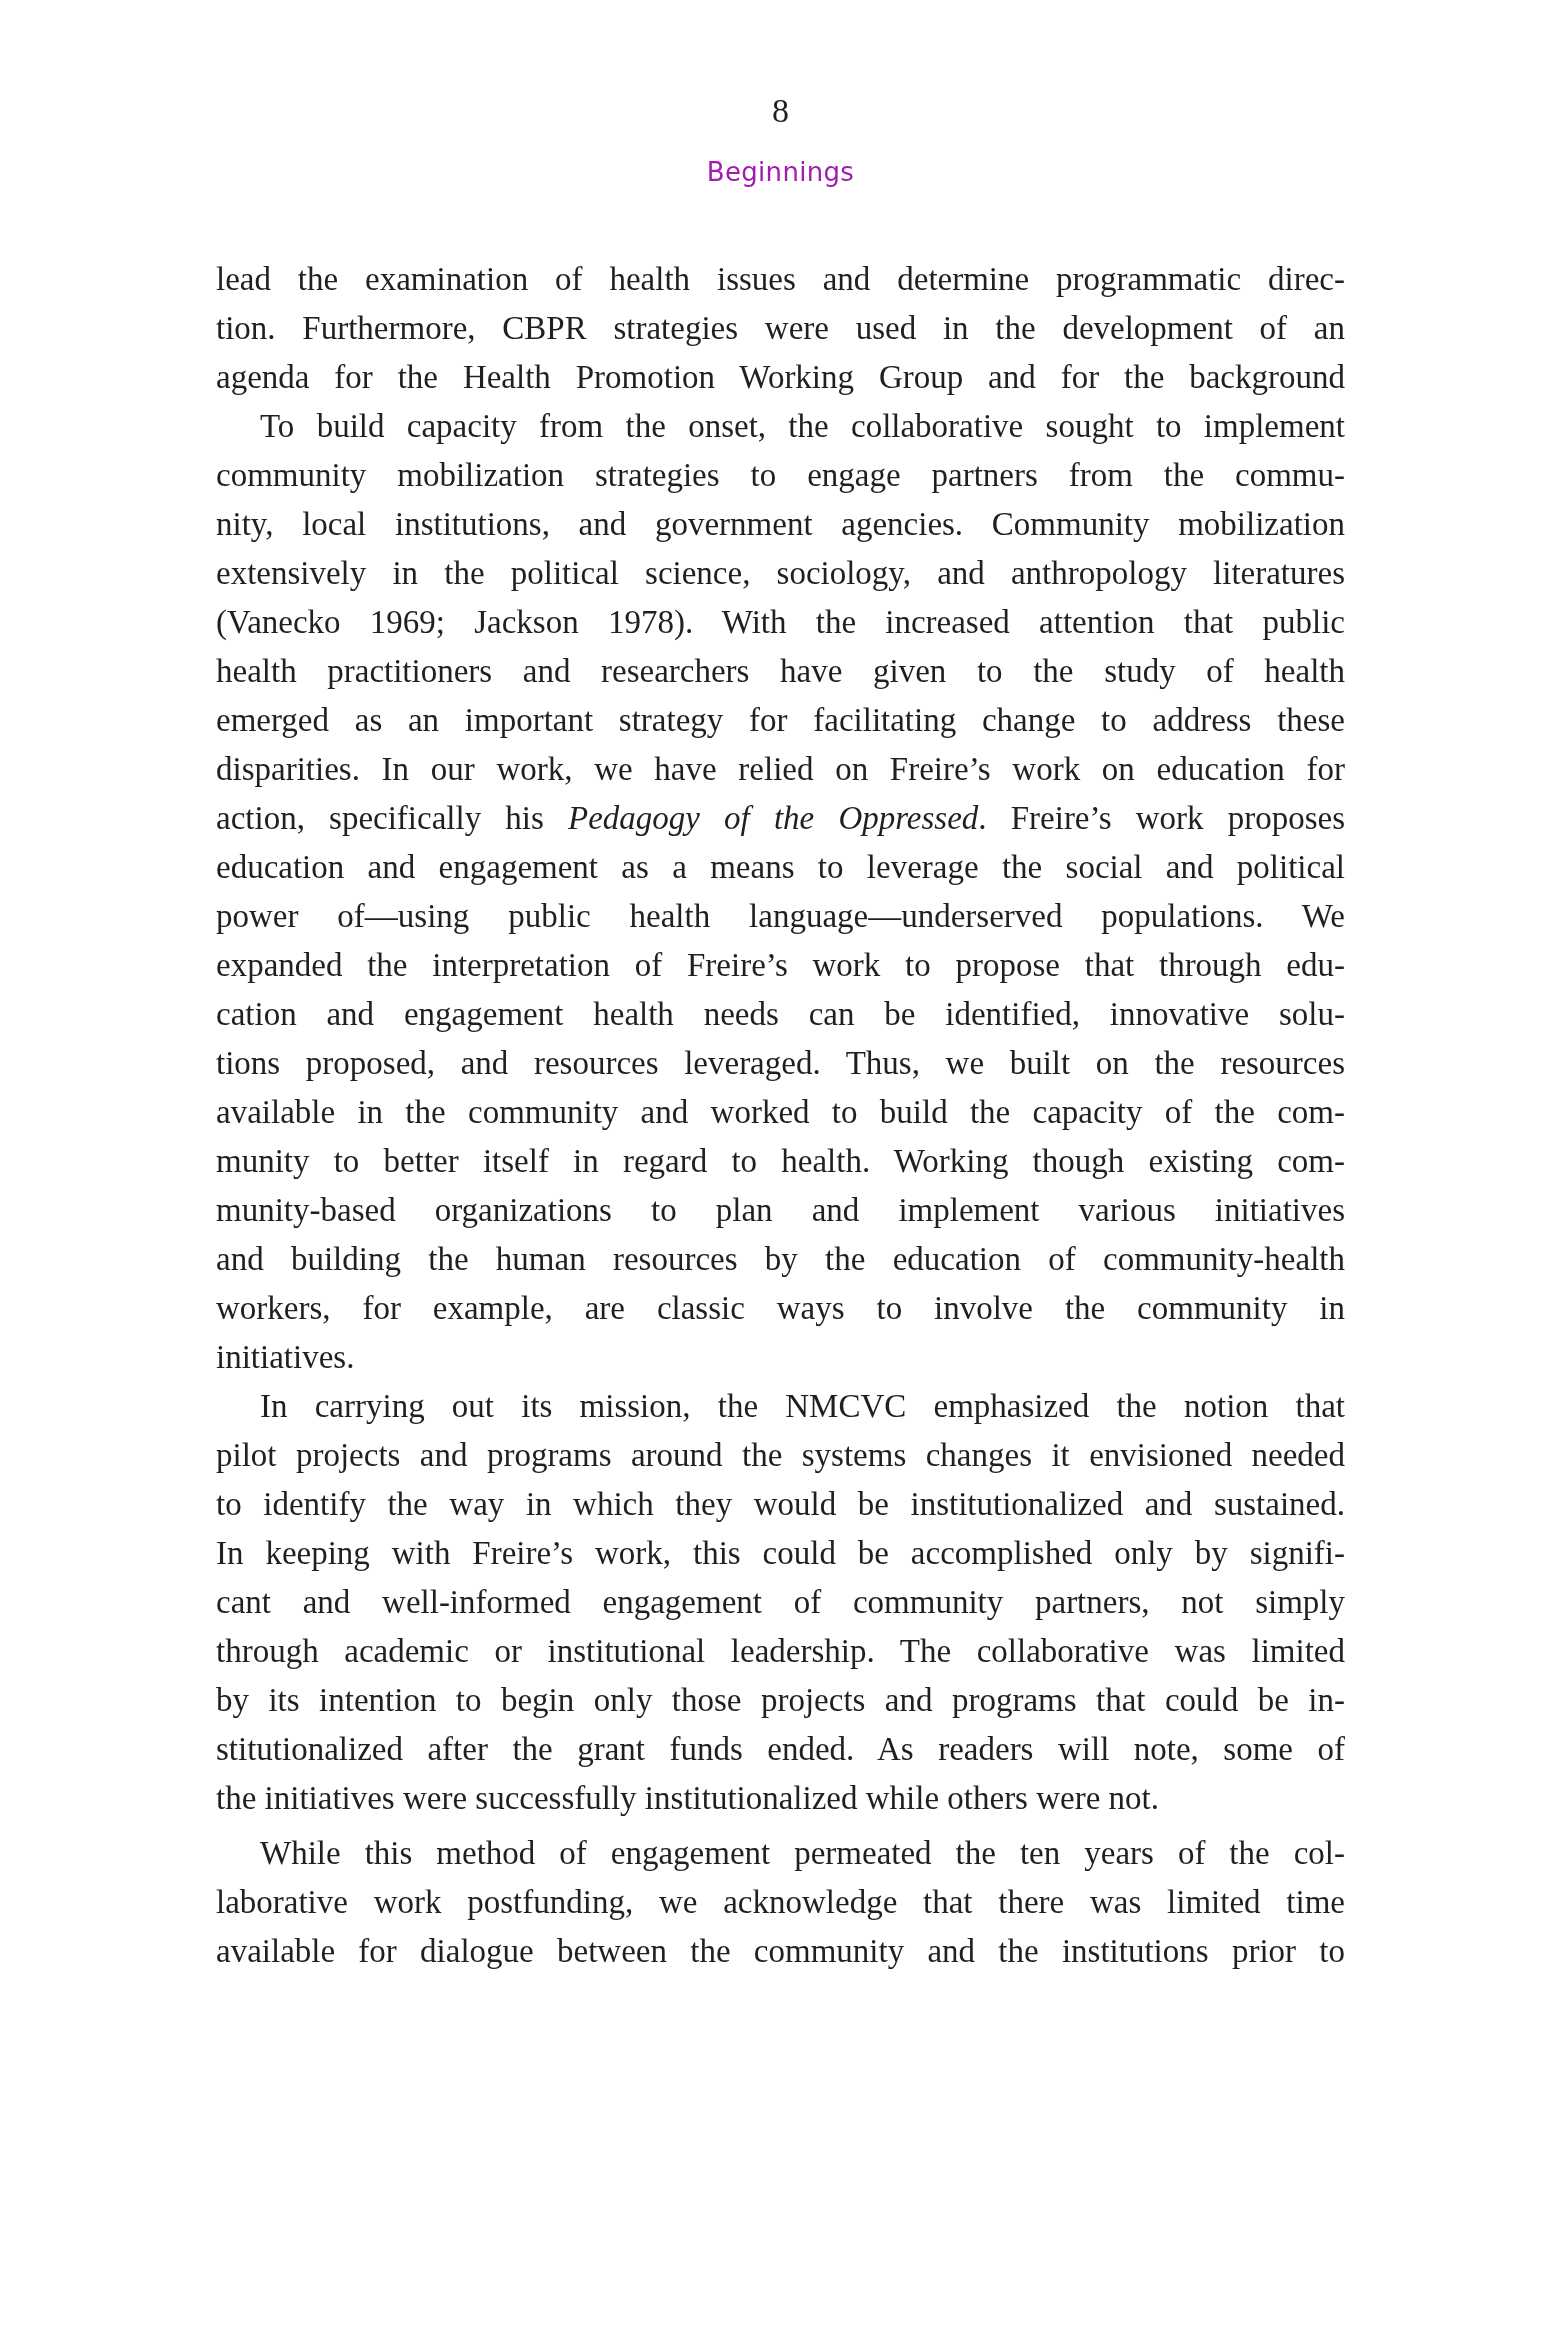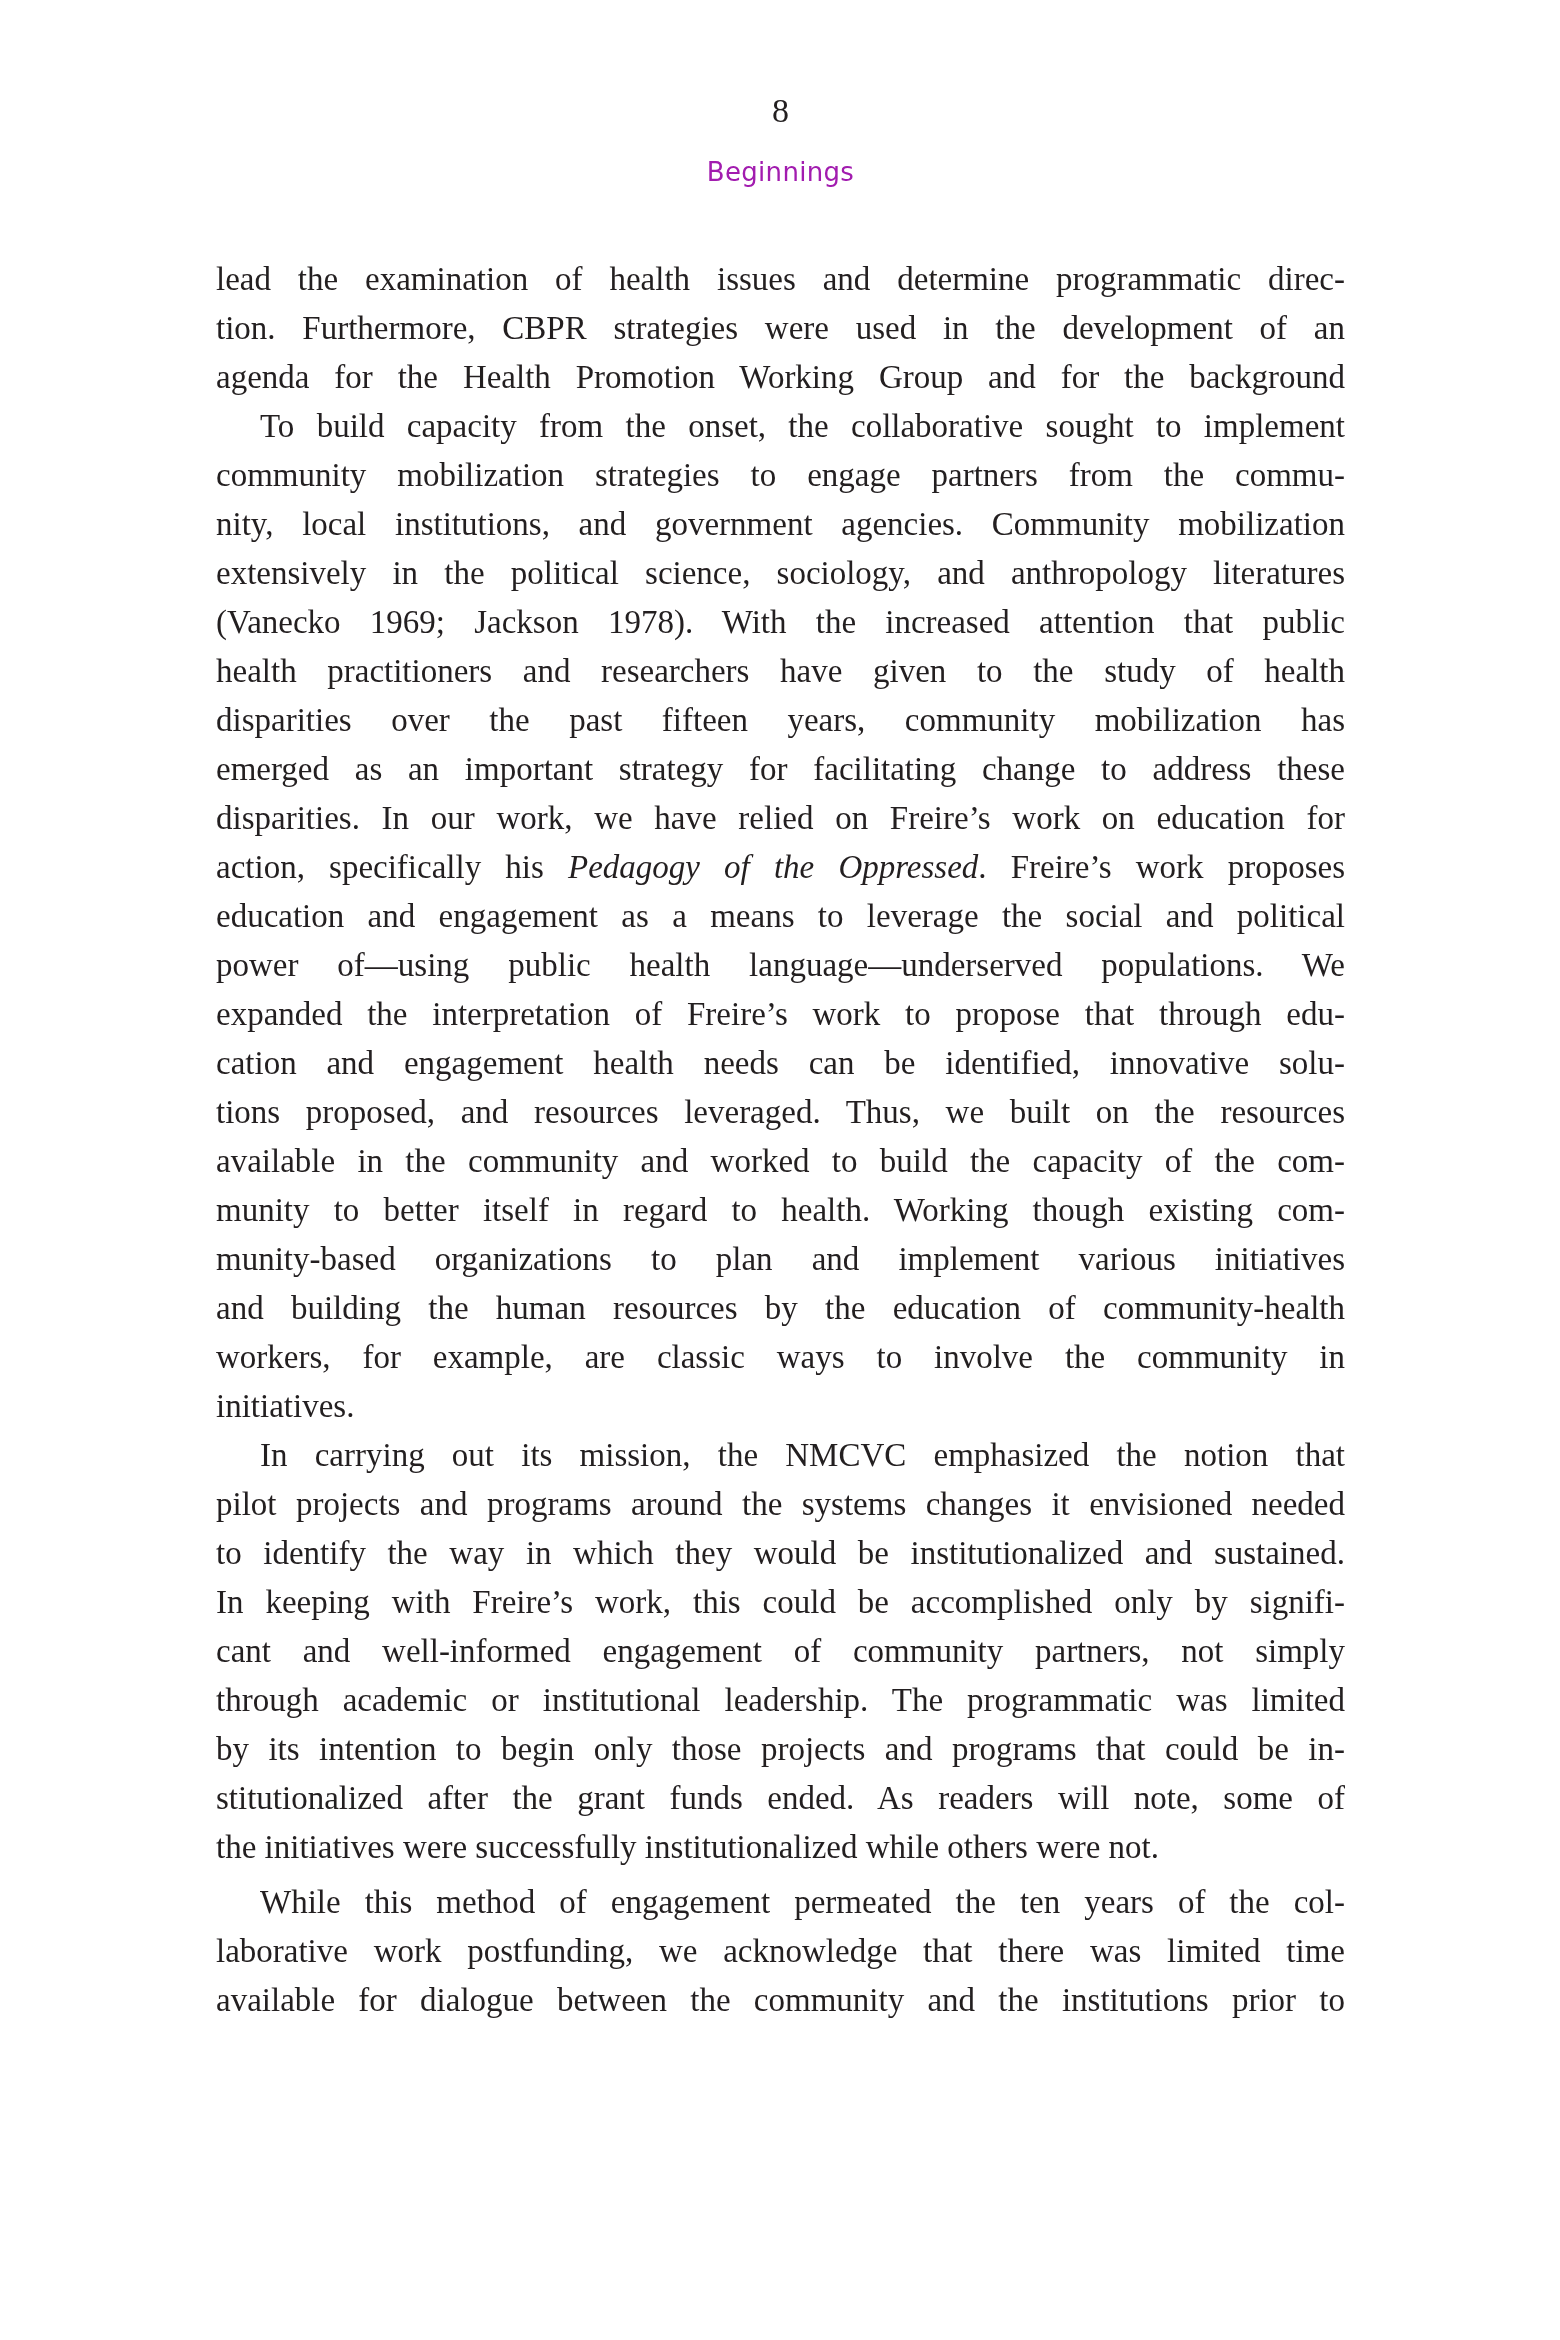--- a/index.html
+++ b/index.html
@@ -91,21 +91,20 @@
       <span class="line"><span class="seg">agenda for the Health Promotion Working Group and for the background</span></span>
     </div>
 
     <div>
       <span class="line indent"><span class="seg">To build capacity from the onset, the collaborative sought to implement</span></span>
       <span class="line"><span class="seg">community mobilization strategies to engage partners from the commu-</span></span>
       <span class="line"><span class="seg">nity, local institutions, and government agencies. Community mobilization</span></span>
       <span class="line"><span class="seg">extensively in the political science, sociology, and anthropology literatures</span></span>
       <span class="line"><span class="seg">(Vanecko 1969; Jackson 1978). With the increased attention that public</span></span>
       <span class="line"><span class="seg">health practitioners and researchers have given to the study of health</span></span>
-      <span class="line"><span class="seg">disparities over the past fifteen years, community mobilization has</span></span>
       <span class="line"><span class="seg">emerged as an important strategy for facilitating change to address these</span></span>
       <span class="line"><span class="seg">disparities. In our work, we have relied on Freire’s work on education for</span></span>
       <span class="line"><span class="seg">action, specifically his </span><span class="seg italic">Pedagogy of the Oppressed</span><span class="seg">. Freire’s work proposes</span></span>
       <span class="line"><span class="seg">education and engagement as a means to leverage the social and political</span></span>
       <span class="line"><span class="seg">power of—using public health language—underserved populations. We</span></span>
       <span class="line"><span class="seg">expanded the interpretation of Freire’s work to propose that through edu-</span></span>
       <span class="line"><span class="seg">cation and engagement health needs can be identified, innovative solu-</span></span>
       <span class="line"><span class="seg">tions proposed, and resources leveraged. Thus, we built on the resources</span></span>
       <span class="line"><span class="seg">available in the community and worked to build the capacity of the com-</span></span>
       <span class="line"><span class="seg">munity to better itself in regard to health. Working though existing com-</span></span>
@@ -114,21 +113,21 @@
       <span class="line"><span class="seg">workers, for example, are classic ways to involve the community in</span></span>
       <span class="line last"><span class="seg">initiatives.</span></span>
     </div>
 
     <div>
       <span class="line indent"><span class="seg">In carrying out its mission, the NMCVC emphasized the notion that</span></span>
       <span class="line"><span class="seg">pilot projects and programs around the systems changes it envisioned needed</span></span>
       <span class="line"><span class="seg">to identify the way in which they would be institutionalized and sustained.</span></span>
       <span class="line"><span class="seg">In keeping with Freire’s work, this could be accomplished only by signifi-</span></span>
       <span class="line"><span class="seg">cant and well-informed engagement of community partners, not simply</span></span>
-      <span class="line"><span class="seg">through academic or institutional leadership. The programmatic was limited</span></span>
+      <span class="line"><span class="seg">through academic or institutional leadership. The collaborative was limited</span></span>
       <span class="line"><span class="seg">by its intention to begin only those projects and programs that could be in-</span></span>
       <span class="line"><span class="seg">stitutionalized after the grant funds ended. As readers will note, some of</span></span>
       <span class="line last"><span class="seg">the initiatives were successfully institutionalized while others were not.</span></span>
     </div>
 
     <div>
       <span class="line indent gap-before"><span class="seg">While this method of engagement permeated the ten years of the col-</span></span>
       <span class="line"><span class="seg">laborative work postfunding, we acknowledge that there was limited time</span></span>
       <span class="line"><span class="seg">available for dialogue between the community and the institutions prior to</span></span>
     </div>

